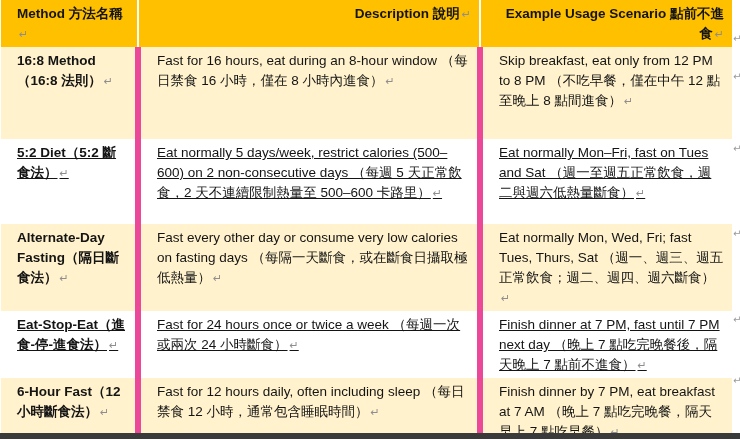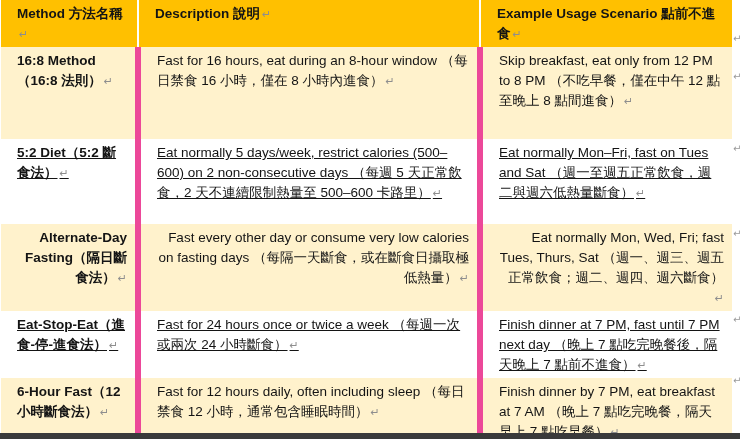--- a/index.html
+++ b/index.html
@@ -38,29 +38,29 @@
     font-size:13.5px;
     line-height:20px;
     overflow:hidden;
     box-sizing:border-box;
   }
   table.ift th{
     background:#FFC000;
     text-align:left;
     font-weight:bold;
   }
-  table.ift th + th{border-left:2px solid rgba(255,255,255,.65);}
+  table.ift th + th{border-left:2px solid rgba(255,255,255,.65);text-align:right;}
   table.ift td + td{border-left:6px solid #ec4899;}
   tr.band td{background:#FFF2CC;}
   tr.plain td{background:#FFFFFF;text-decoration:underline;}
   td.method{font-weight:bold;}
   tr.hdr{height:38px;}
   tr.r1{height:92px;}
   tr.r2{height:85px;}
-  tr.r3{height:86px;text-align:right;}
+  tr.r3{height:86px;}
   tr.r4{height:61px;}
   tr.r5{height:61px;}
   .row-end-mark{
     position:absolute;
     left:733px;
     color:#9a9a9a;
     font-size:10px;
     line-height:10px;
   }
   .bottom-bar{

